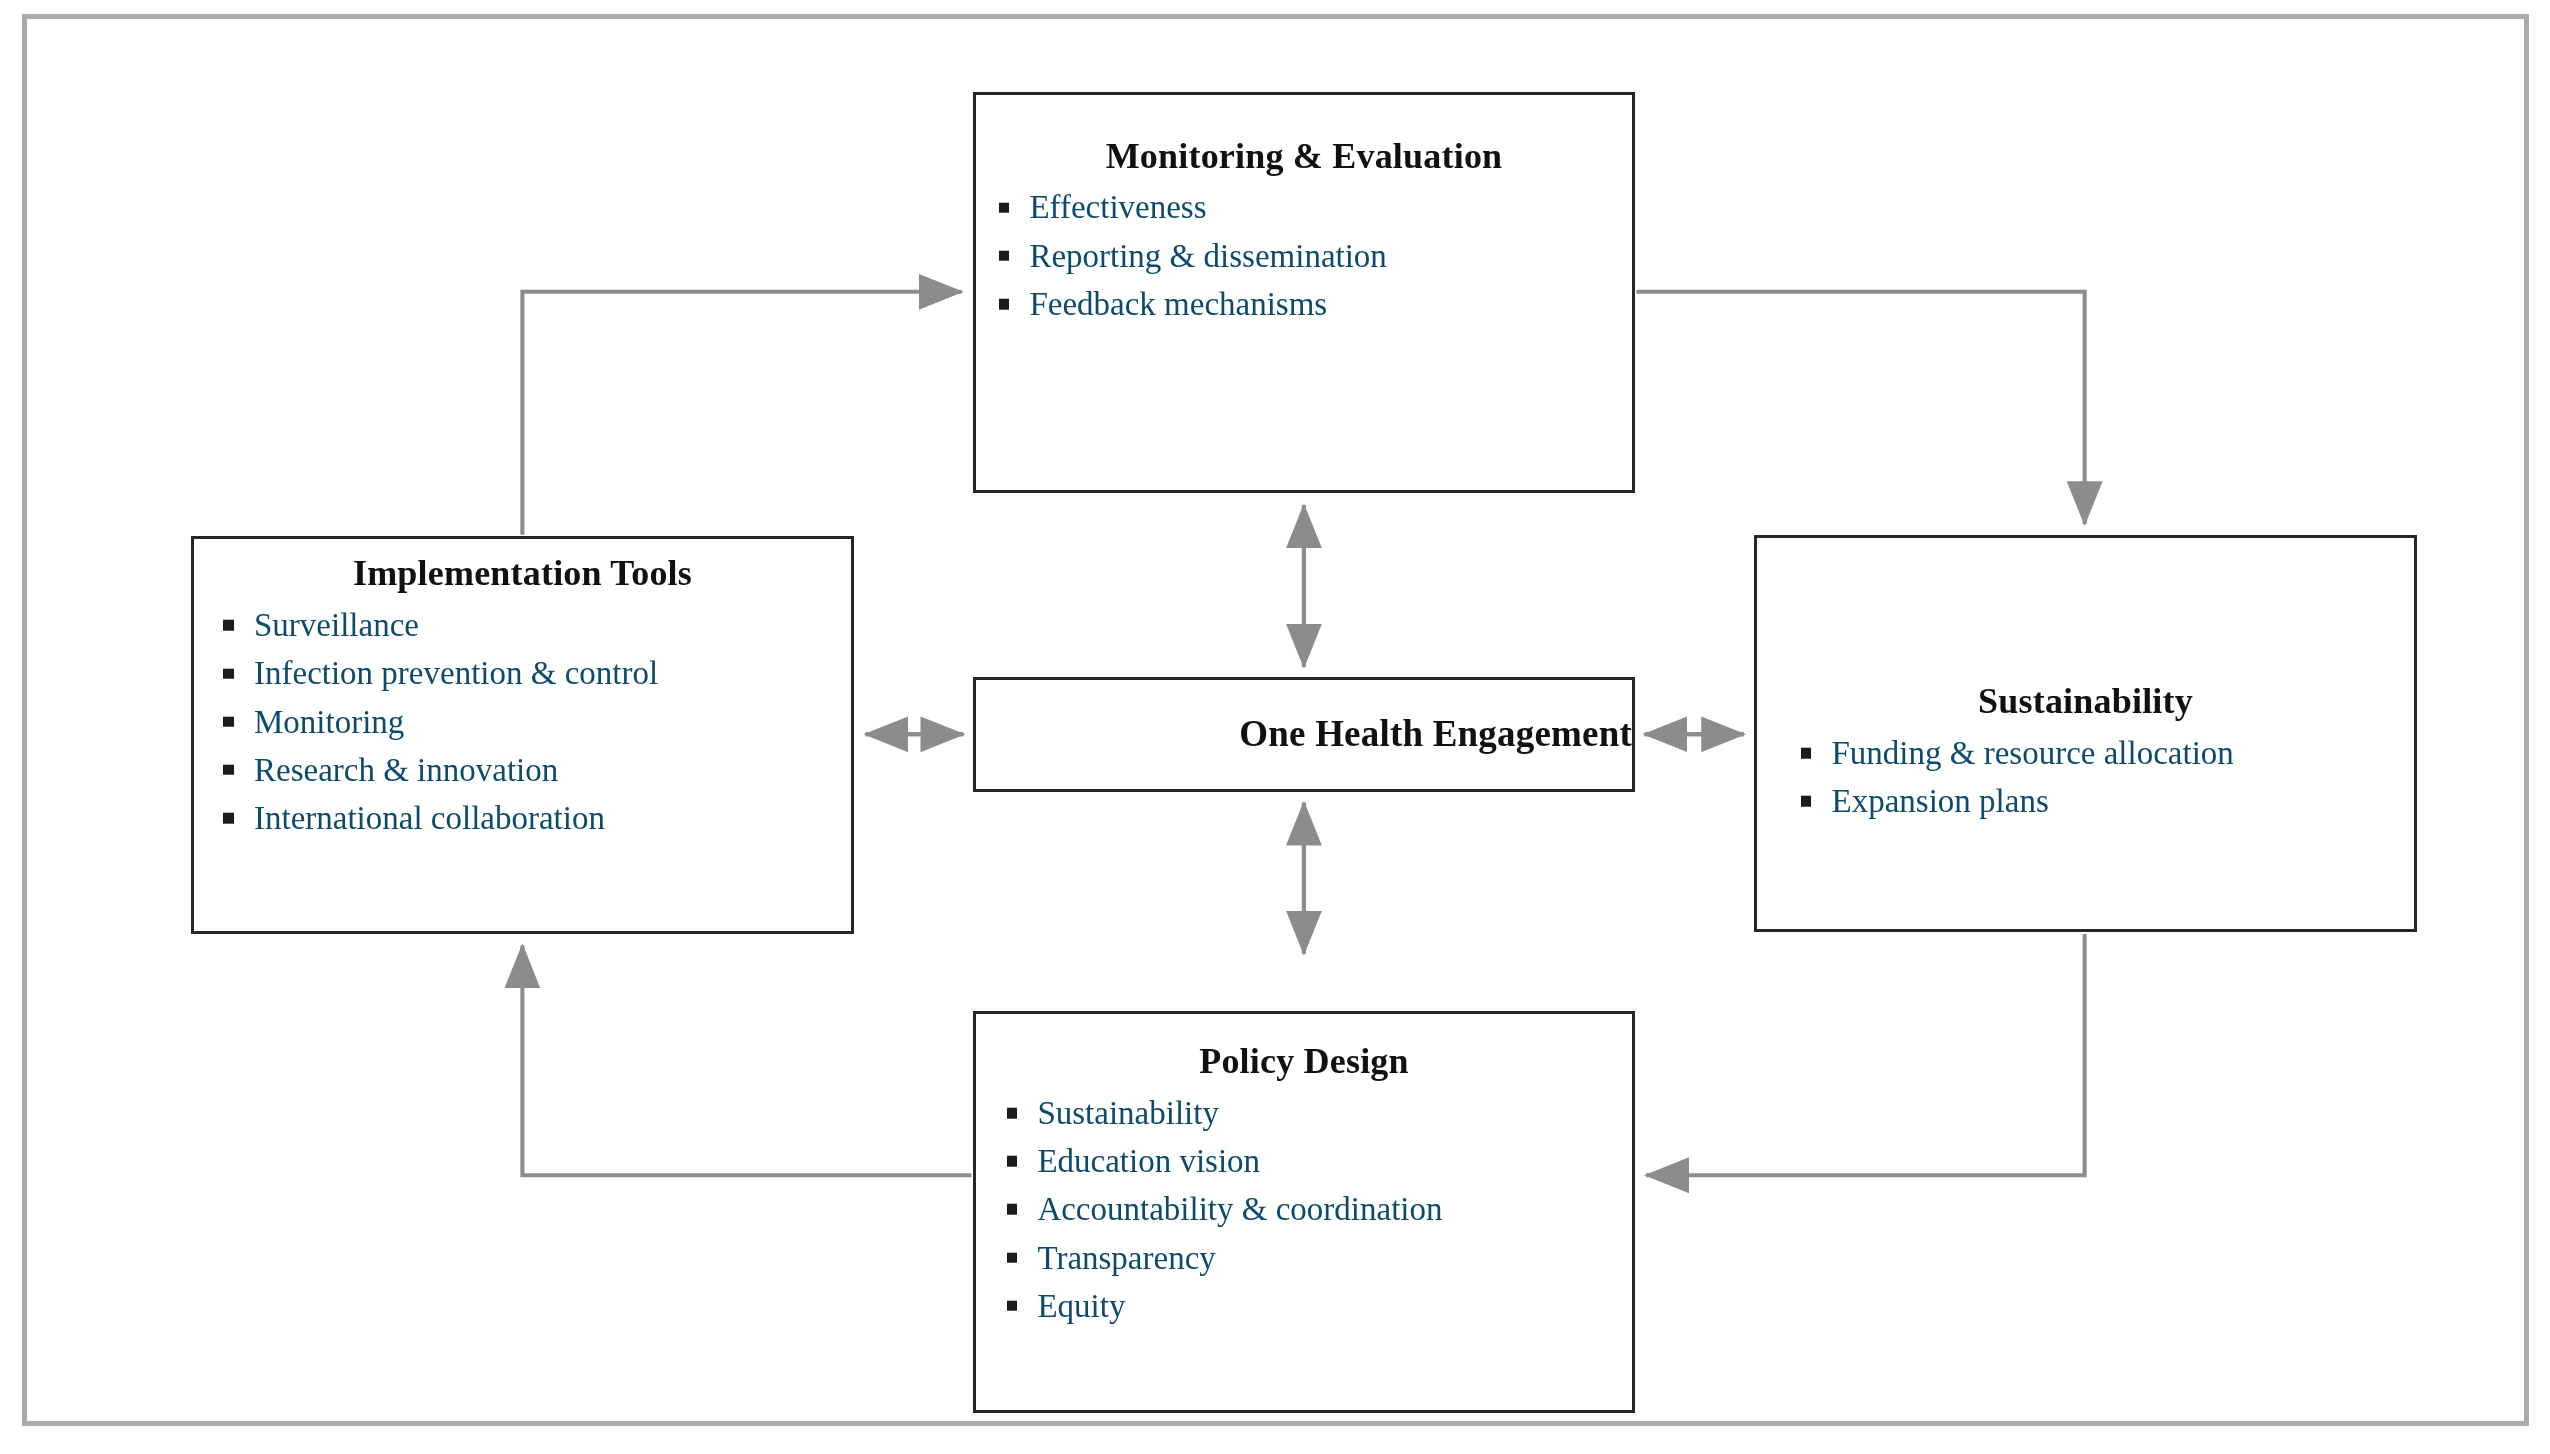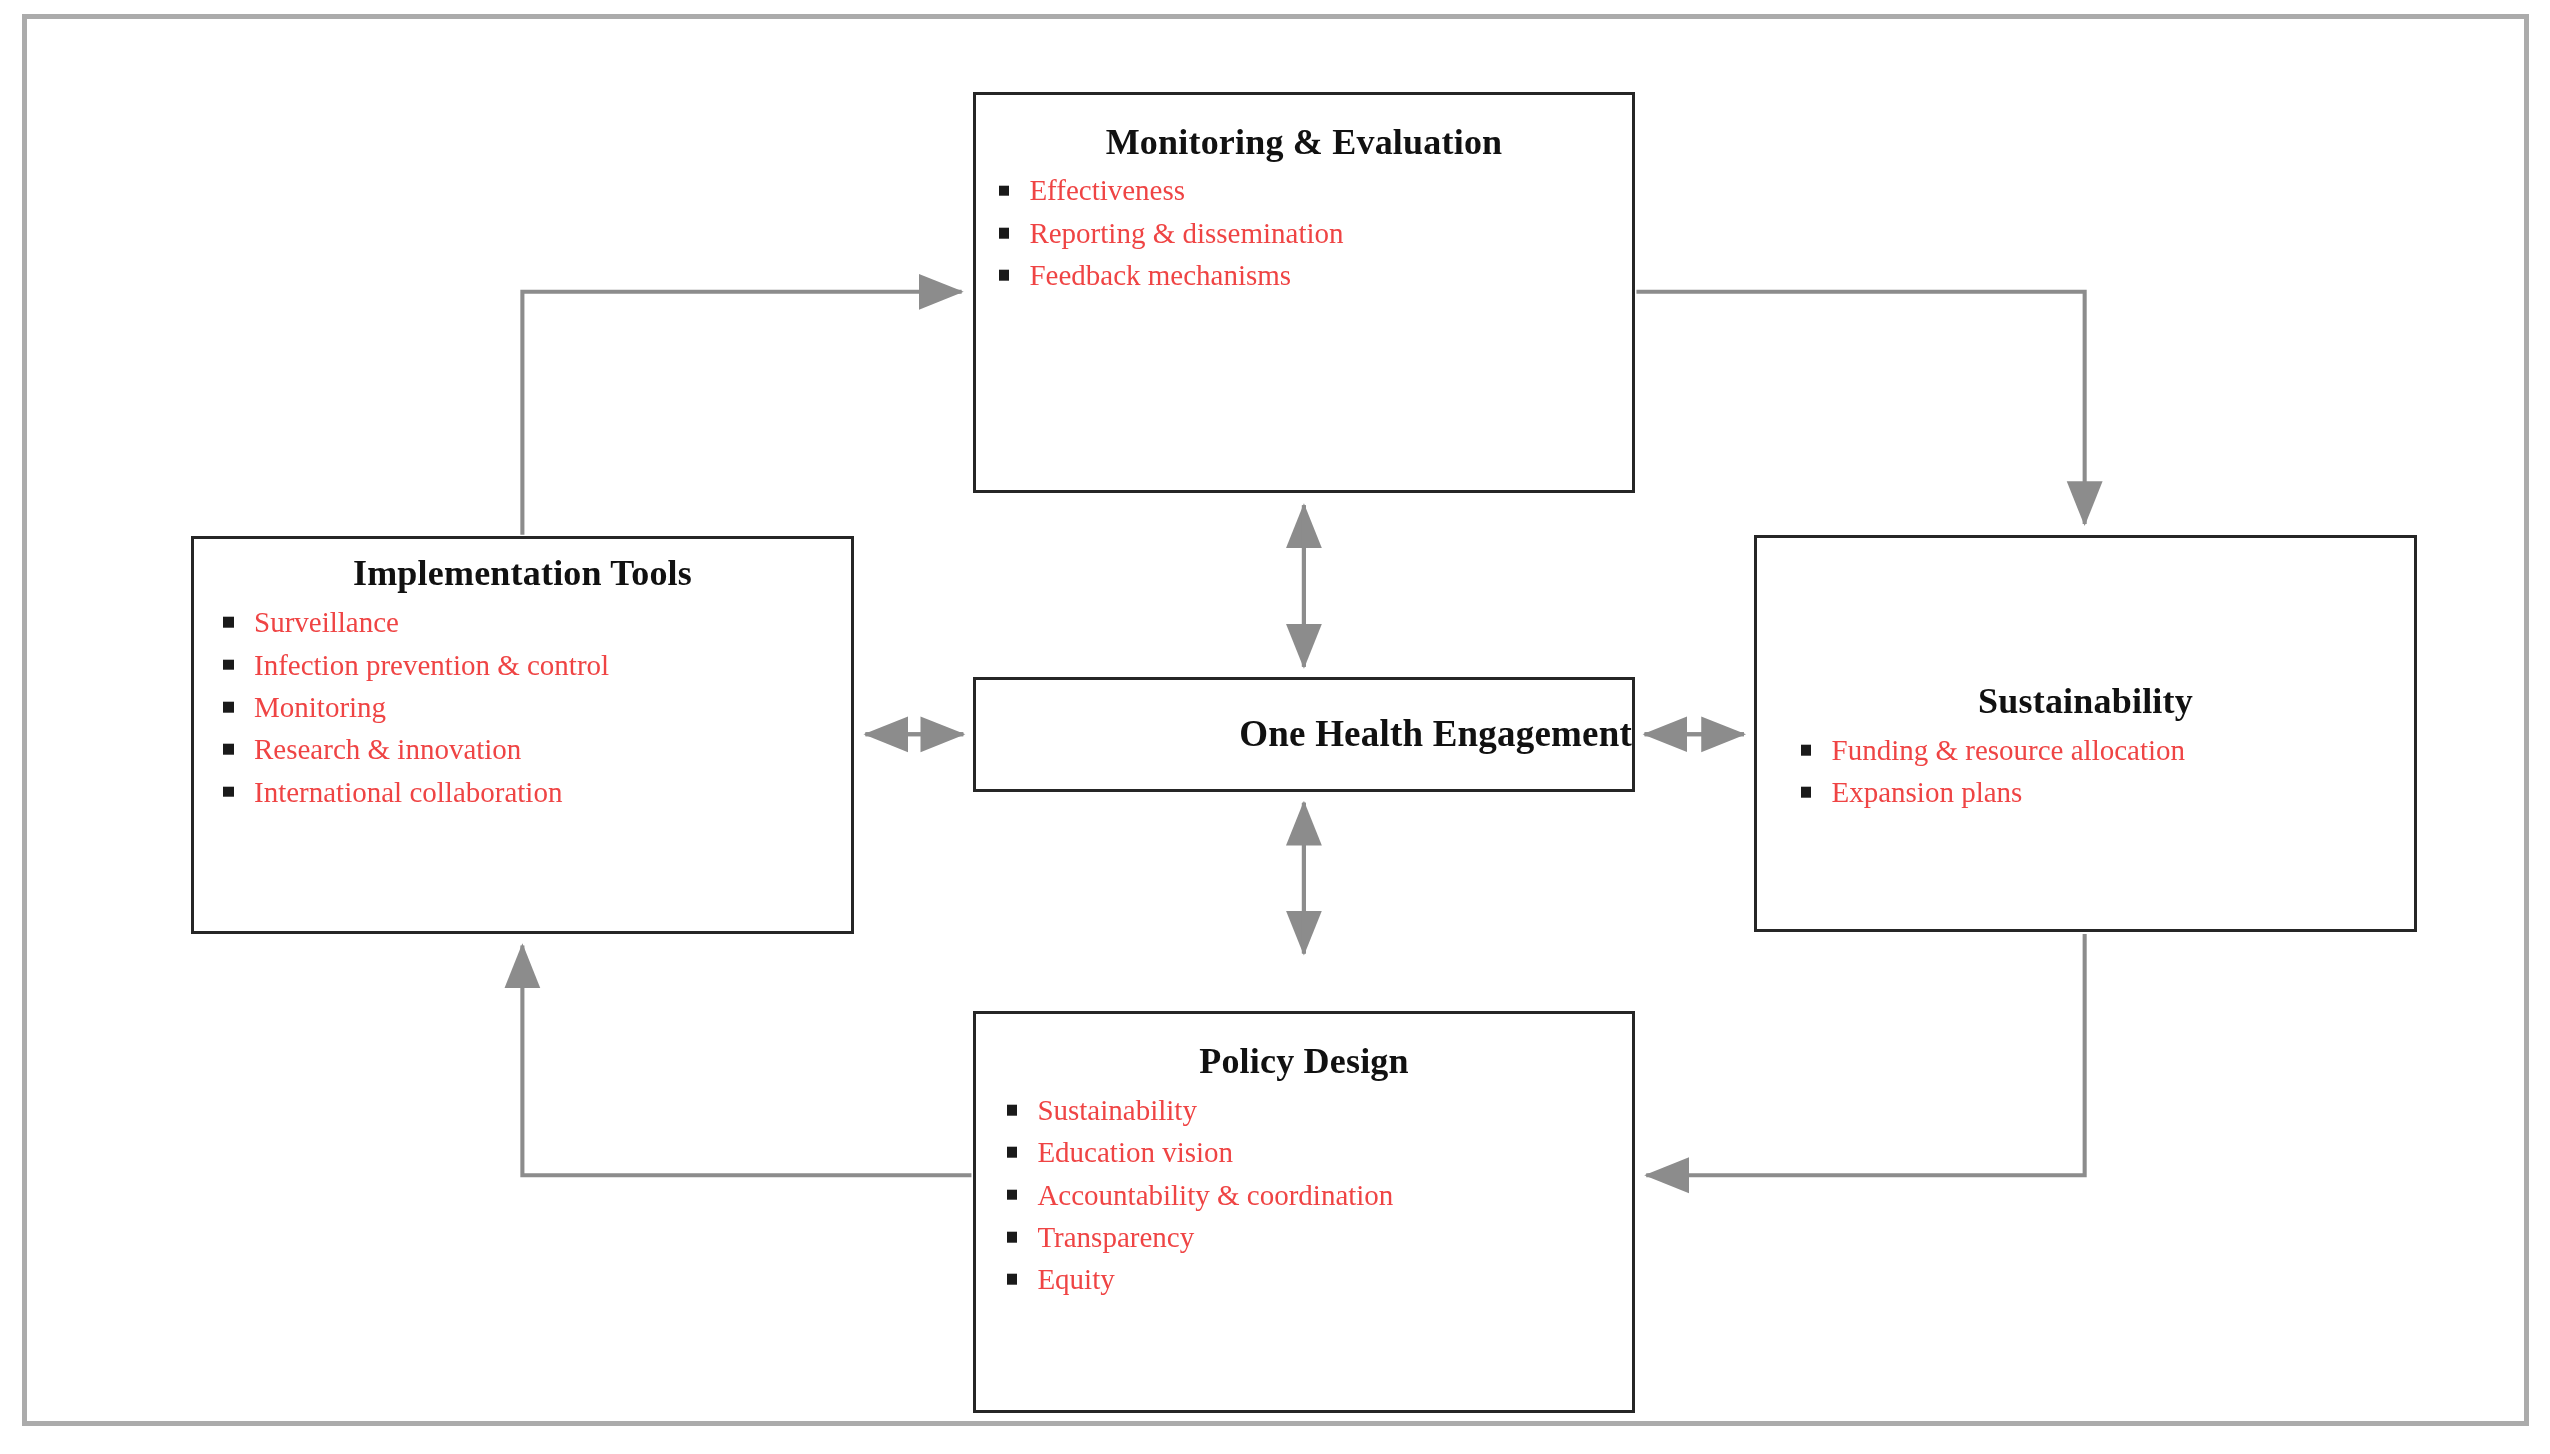--- a/index.html
+++ b/index.html
@@ -50,42 +50,42 @@
     color: #111111;
     letter-spacing: 0.2px;
   }
   .node-list {
     list-style: none;
     margin: 8.2px 0 0 0;
     padding: 0;
   }
   .node-list li {
     position: relative;
-    font-size: 29px;
+    font-size: 33px;
     line-height: 1.46;
-    color: #ef4444;
+    color: #0c4a6e;
     padding-left: 42px;
     white-space: nowrap;
   }
   .node-list li .bullet {
     position: absolute;
     left: 11.4px;
     top: 50%;
     transform: translateY(-50%);
     width: 10.6px;
     height: 10.6px;
     background: #1a1a1a;
     display: block;
   }
   
   #box-monitoring {
     left: 973px;  top: 92px;  width: 662px;  height: 401px;
     padding: 24.5px 0 0 0;
   }
-  #box-monitoring .node-title { margin-top: 4px; }
+  #box-monitoring .node-title { margin-top: 18px; }
   #box-monitoring .node-list { margin-left: 11.4px; }
 
   #box-implementation {
     left: 191px;  top: 536px;  width: 663px;  height: 398px;
     padding: 0;
   }
   #box-implementation .node-title { margin-top: 16.3px; }
   #box-implementation .node-list { margin-left: 18px; }
 
   #box-sustainability {

